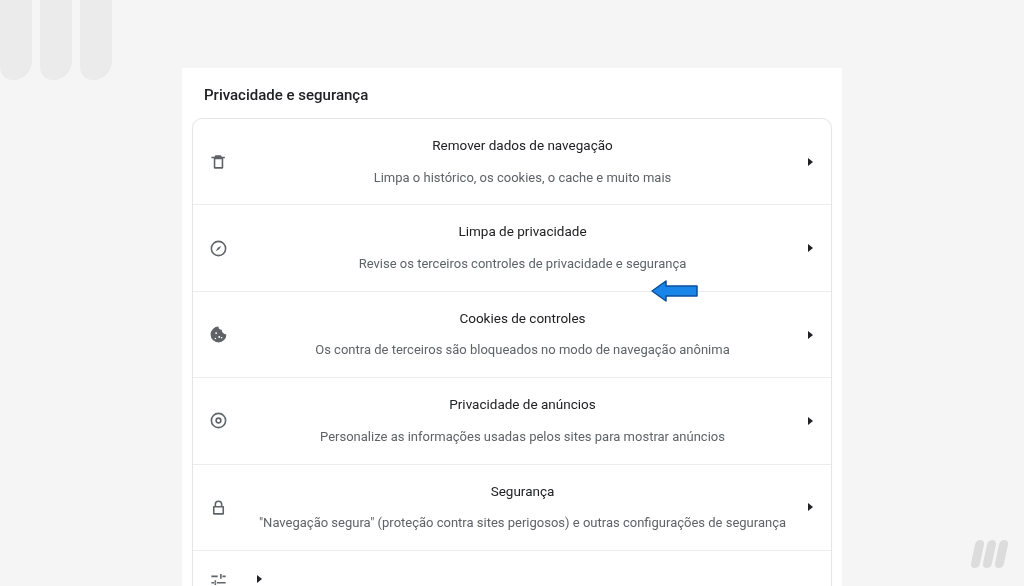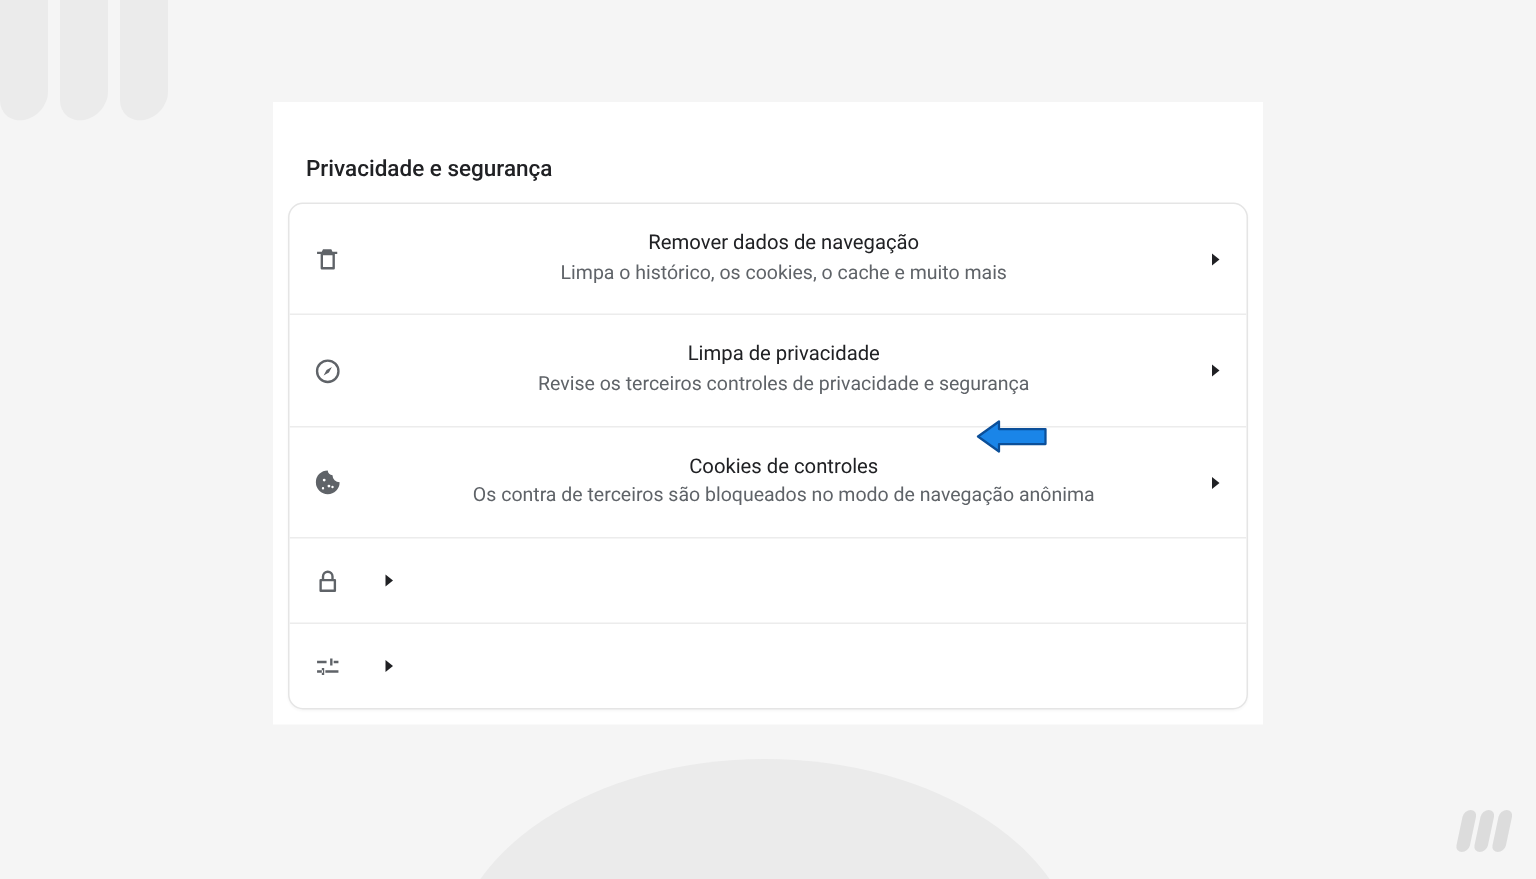--- a/index.html
+++ b/index.html
@@ -61,21 +61,20 @@
       left: 182px;
       width: 660px;
       background: #ffffff;
       padding: 18px 0 0 0;
     }
     .section-title {
       font-size: 15px;
       font-weight: 500;
       color: #202124;
       padding: 0 18px 14px 22px;
-      margin-top: 17px;
     }
     .card {
       margin: 0 10px 10px 10px;
       border: 1px solid #e5e5e5;
       border-radius: 10px;
       box-shadow: 0 1px 2px rgba(0,0,0,0.04);
       overflow: hidden;
       background: #fff;
     }
     .row {
@@ -109,21 +108,21 @@
     }
     .row-title {
       font-size: 13.5px;
       color: #202124;
       line-height: 1.45;
     }
     .row-sub {
       font-size: 13px;
       color: #5f6368;
       line-height: 1.45;
-      margin-top: 1px;
+      margin-top: 13px;
     }
     .row-arrow {
       width: 0;
       height: 0;
       border-top: 4.5px solid transparent;
       border-bottom: 4.5px solid transparent;
       border-left: 5px solid #202124;
       margin-left: 10px;
       flex-shrink: 0;
     }
@@ -191,26 +190,42 @@
             <path d="M12 2a10 10 0 1 0 10 10 6 6 0 0 1-6-6 4 4 0 0 1-4-4zm-3 7a1.2 1.2 0 1 1 0 2.4A1.2 1.2 0 0 1 9 9zm4 5a1.2 1.2 0 1 1 0 2.4 1.2 1.2 0 0 1 0-2.4zm-5 2a1 1 0 1 1 0 2 1 1 0 0 1 0-2zm8-1a1 1 0 1 1 0 2 1 1 0 0 1 0-2z"></path>
           </svg>
       </div>
       <div class="row-text">
         <div class="row-title">Cookies de controles</div>
         <div class="row-sub">Os contra de terceiros são bloqueados no modo de navegação anônima</div>
       </div>
       <div class="row-arrow"></div>
     </div>
 
+    <div class="row">
+      <div class="row-icon">
+        <svg viewBox="0 0 24 24">
+            <path d="M12 2a10 10 0 1 0 0 20 10 10 0 0 0 0-20zm0 18a8 8 0 1 1 0-16 8 8 0 0 1 0 16zm0-12a4 4 0 1 0 0 8 4 4 0 0 0 0-8zm0 6a2 2 0 1 1 0-4 2 2 0 0 1 0 4z"></path>
+          </svg>
+      </div>
+      <div class="row-text">
+        <div class="row-title">Privacidade de anúncios</div>
+        <div class="row-sub">Personalize as informações usadas pelos sites para mostrar anúncios</div>
+      </div>
+      <div class="row-arrow"></div>
+    </div>
 
     <div class="row">
       <div class="row-icon">
         <svg viewBox="0 0 24 24">
             <path d="M17 10V8a5 5 0 0 0-10 0v2H6a1 1 0 0 0-1 1v9a1 1 0 0 0 1 1h12a1 1 0 0 0 1-1v-9a1 1 0 0 0-1-1h-1zM9 8a3 3 0 0 1 6 0v2H9V8zm8 11H7v-7h10v7z"></path>
           </svg>
+      </div>
+      <div class="row-text">
+        <div class="row-title">Segurança</div>
+        <div class="row-sub">"Navegação segura" (proteção contra sites perigosos) e outras configurações de segurança</div>
       </div>
       <div class="row-arrow"></div>
     </div>
 
     <div class="row">
       <div class="row-icon">
         <svg viewBox="0 0 24 24">
             <path d="M3 7h8v2H3V7zm0 8h5v2H3v-2zm14-8h4v2h-4V7zm-7 8h11v2H10v-2zM14 5v6h2V5h-2zM7 13v6h2v-6H7z"></path>
           </svg>
       </div>

